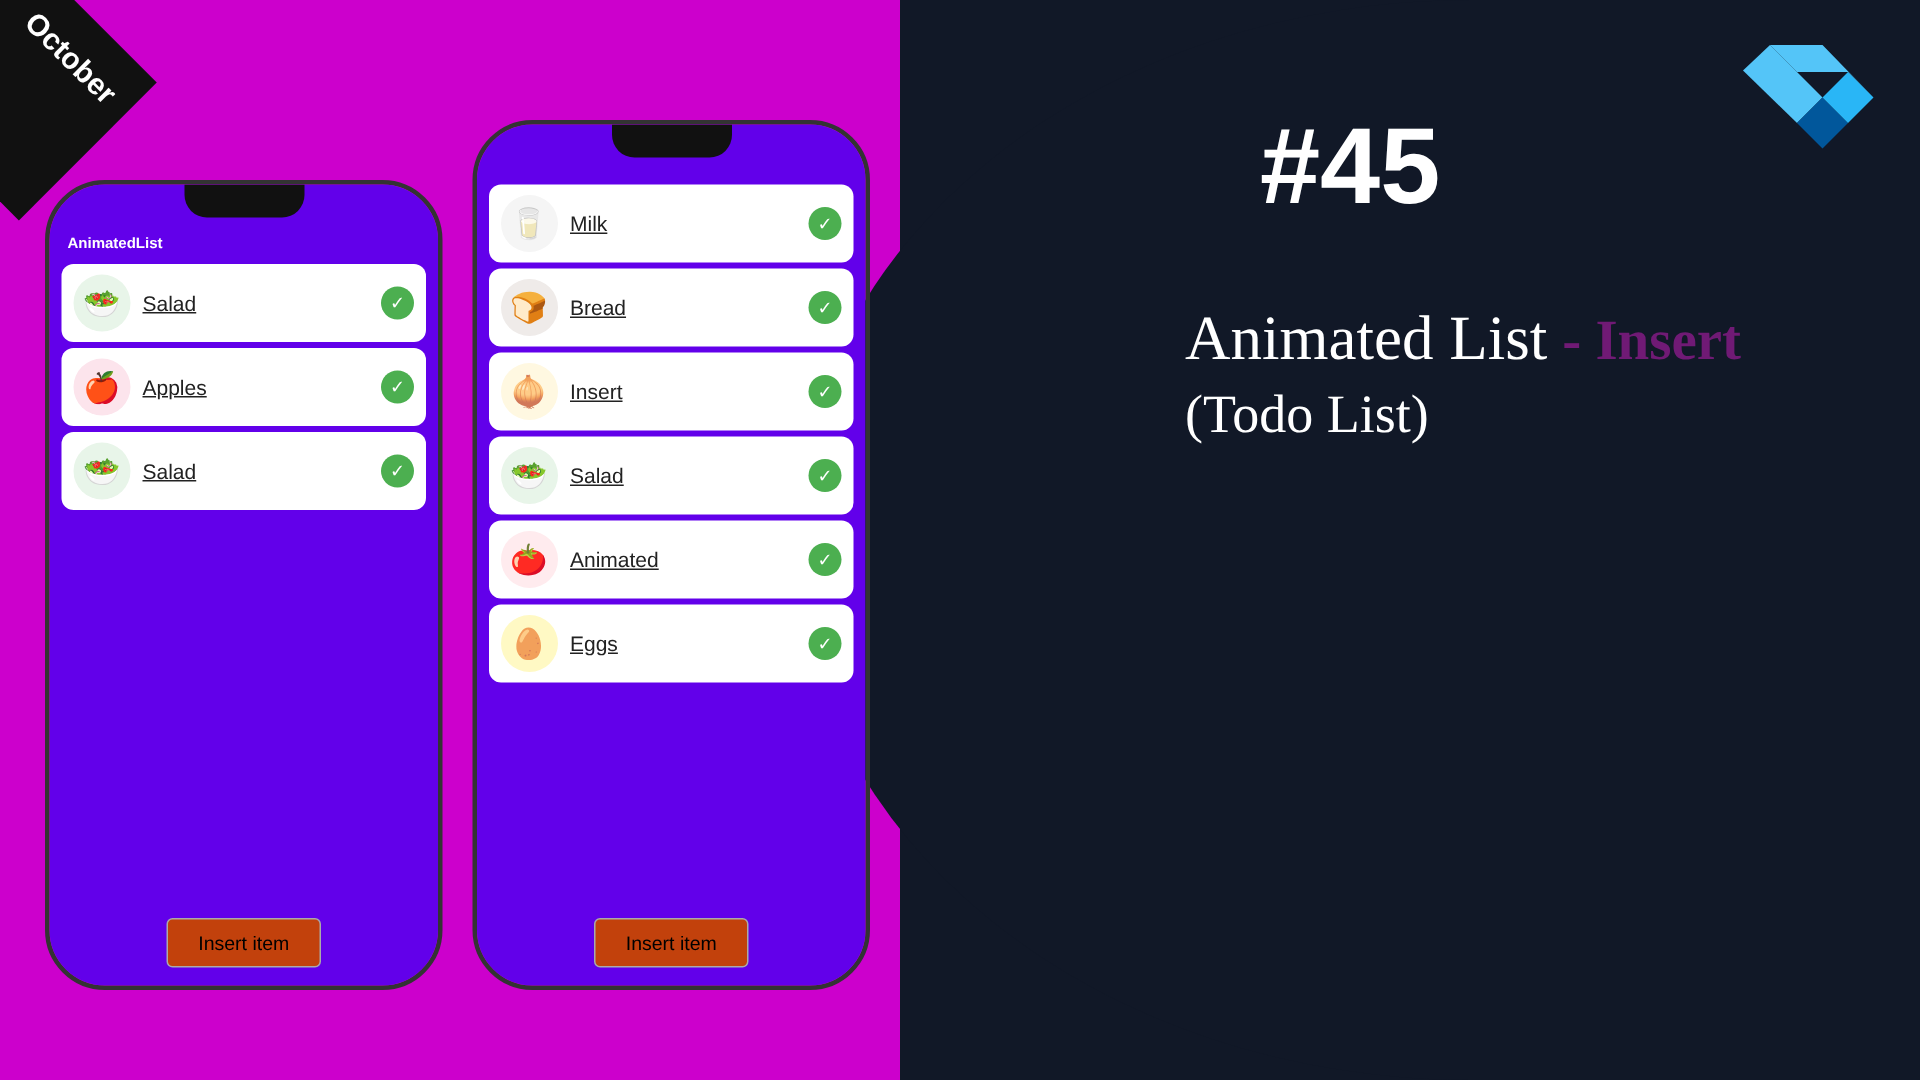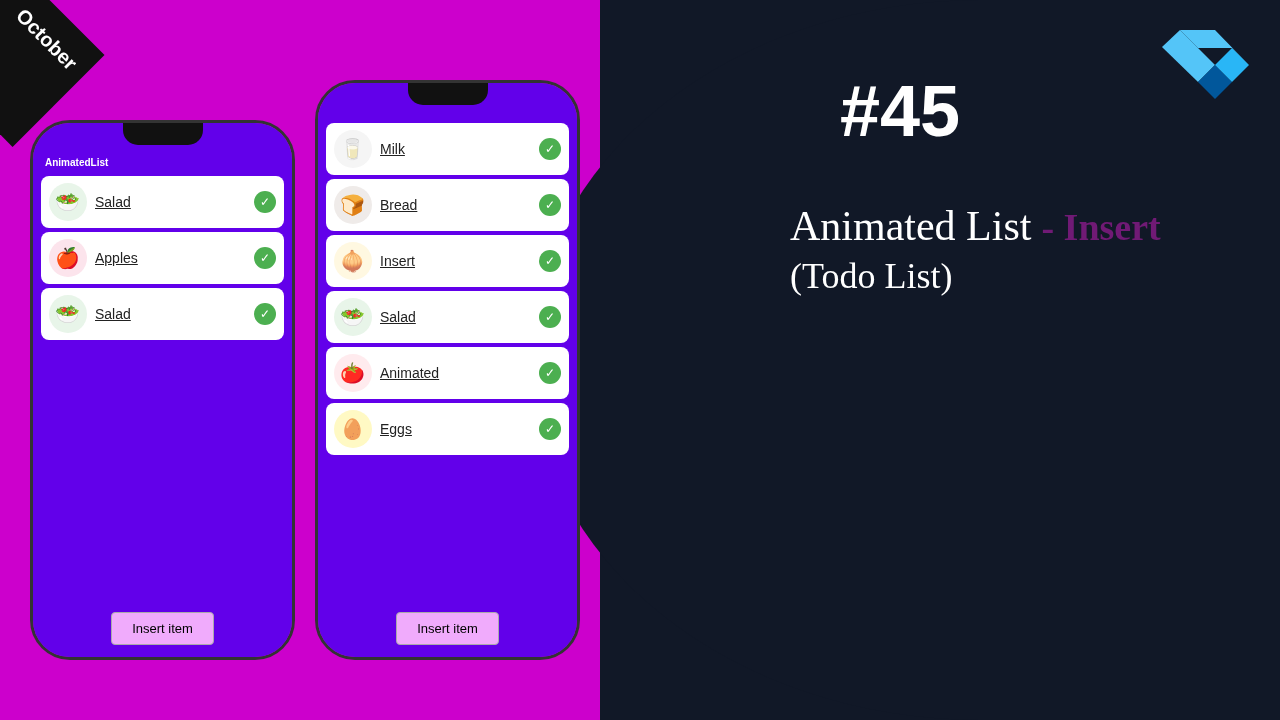--- a/index.html
+++ b/index.html
@@ -172,21 +172,21 @@
       border-radius: 50%;
       display: flex;
       align-items: center;
       justify-content: center;
       color: white;
       font-size: 12px;
       flex-shrink: 0;
     }
 
     .insert-btn {
-      background: #f0abfc;
+      background: #c2410c;
       border: 1px solid #aaa;
       border-radius: 4px;
       padding: 8px 20px;
       font-size: 13px;
       cursor: pointer;
       margin: 8px auto 4px auto;
       display: block;
     }
 
     

